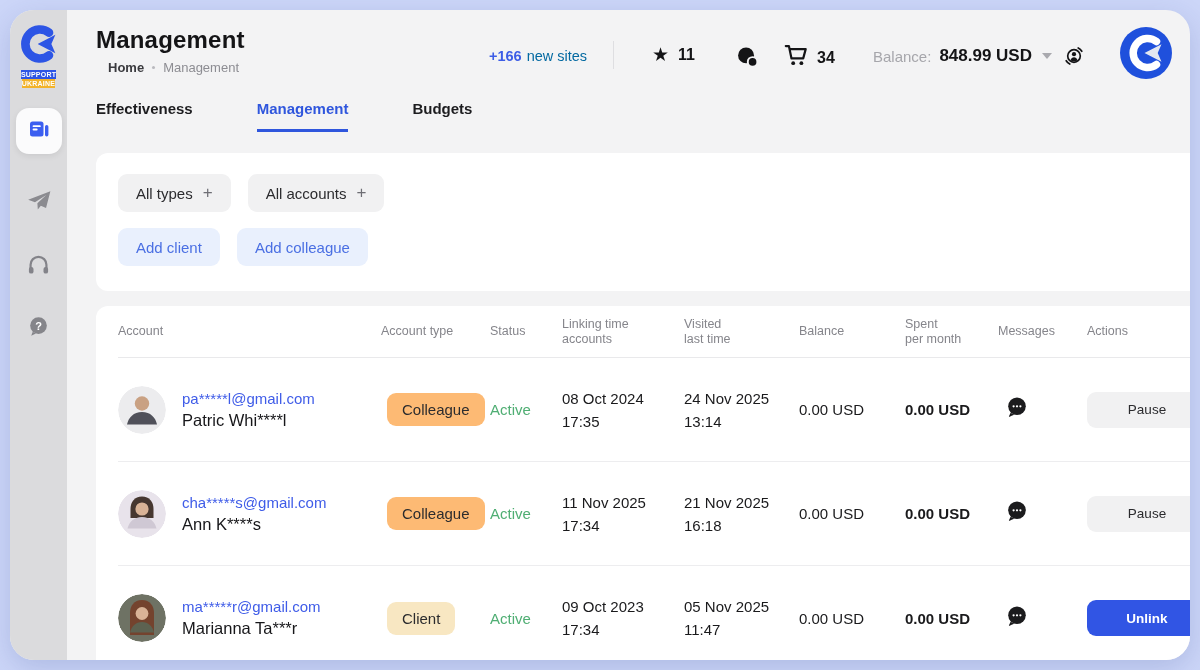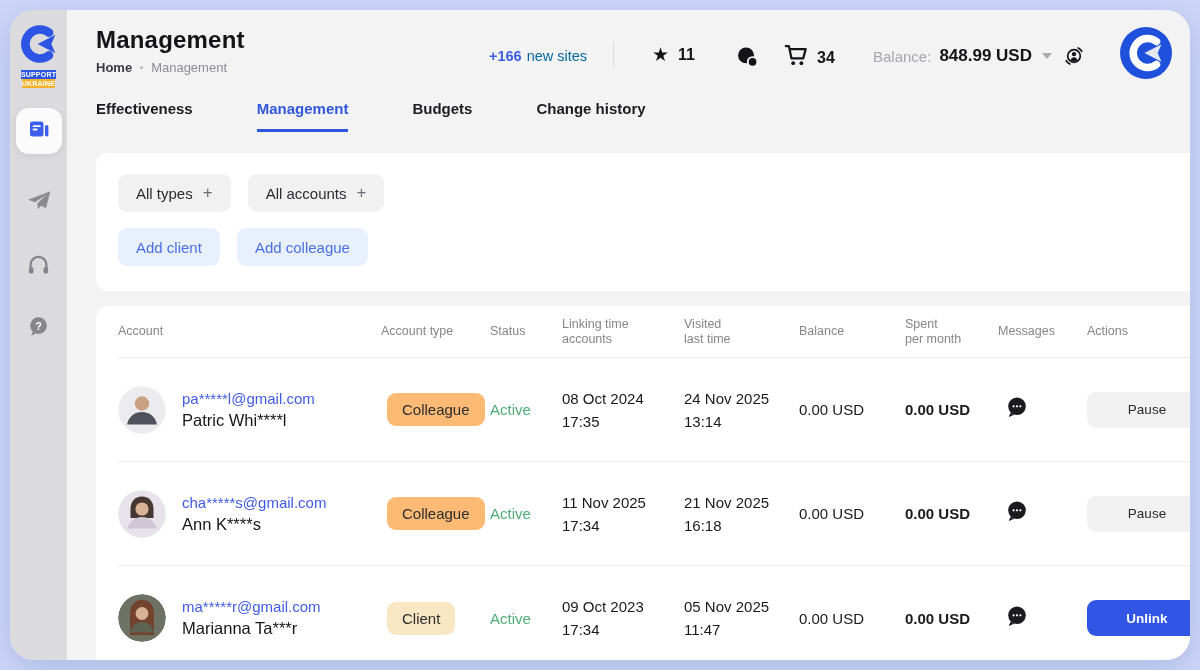--- a/index.html
+++ b/index.html
@@ -30,21 +30,21 @@
     display:flex; align-items:center; justify-content:center; cursor:pointer;
     box-shadow:0 2px 6px rgba(0,0,0,.08);
   }
   .nav-icon { margin-top:34px; cursor:pointer; display:flex; align-items:center; justify-content:center; }
   
   .main { flex:1; position:relative; padding:0 20px 0 29px; }
   .header { position:relative; height:86px; }
   .hgroup { position:absolute; display:flex; align-items:center; }
   .page-title { font-size:24px; font-weight:bold; letter-spacing:.2px; color:#141416; }
   .breadcrumb { display:flex; align-items:center; gap:8px; margin-top:6px; font-size:13px; }
-  .bc-home { color:#3a3a3e; font-weight:bold; cursor:pointer; }
+  .bc-home { color:#3a3a3e; font-weight:bold; cursor:pointer;margin-left:12px; }
   .bc-dot { width:3px; height:3px; border-radius:50%; background:#b9b9be; }
   .bc-cur { color:#8d8d93; }
   .new-sites { font-size:14.5px; cursor:pointer; }
   .new-sites .cnt { color:#3d5de6; font-weight:bold; }
   .new-sites .lbl { color:#0369a1; margin-left:5px; }
   .vdivider { position:absolute; width:1px; height:28px; background:#dedee1; }
   .metric { gap:9px; cursor:pointer; }
   .metric .num { font-size:16px; font-weight:bold; color:#141416; }
   .star-glyph { font-size:19px; color:#141416; line-height:1; }
   .balance { gap:8px; cursor:pointer; }
@@ -225,21 +225,20 @@
           <path d="M37.5 15.5 A14.5 14.5 0 1 0 37.5 38.5" fill="none" stroke="#fff" stroke-width="7.5" stroke-linecap="round"></path>
           <path d="M25.5 27 L42.5 18.2 L38.7 27 L42.5 35.8 Z" fill="#e3e7f0"></path>
         </svg>
       </div>
     </div>
 
     <div class="tabs">
       <div class="tab">Effectiveness</div>
       <div class="tab active">Management</div>
       <div class="tab">Budgets</div>
-      <div class="tab">Change history</div>
     </div>
 
     <div class="card filter-card">
       <div class="pill-row">
         <div class="pill">
           <span>All types</span>
           <span class="plus">+</span>
         </div>
         <div class="pill">
           <span>All accounts</span>

